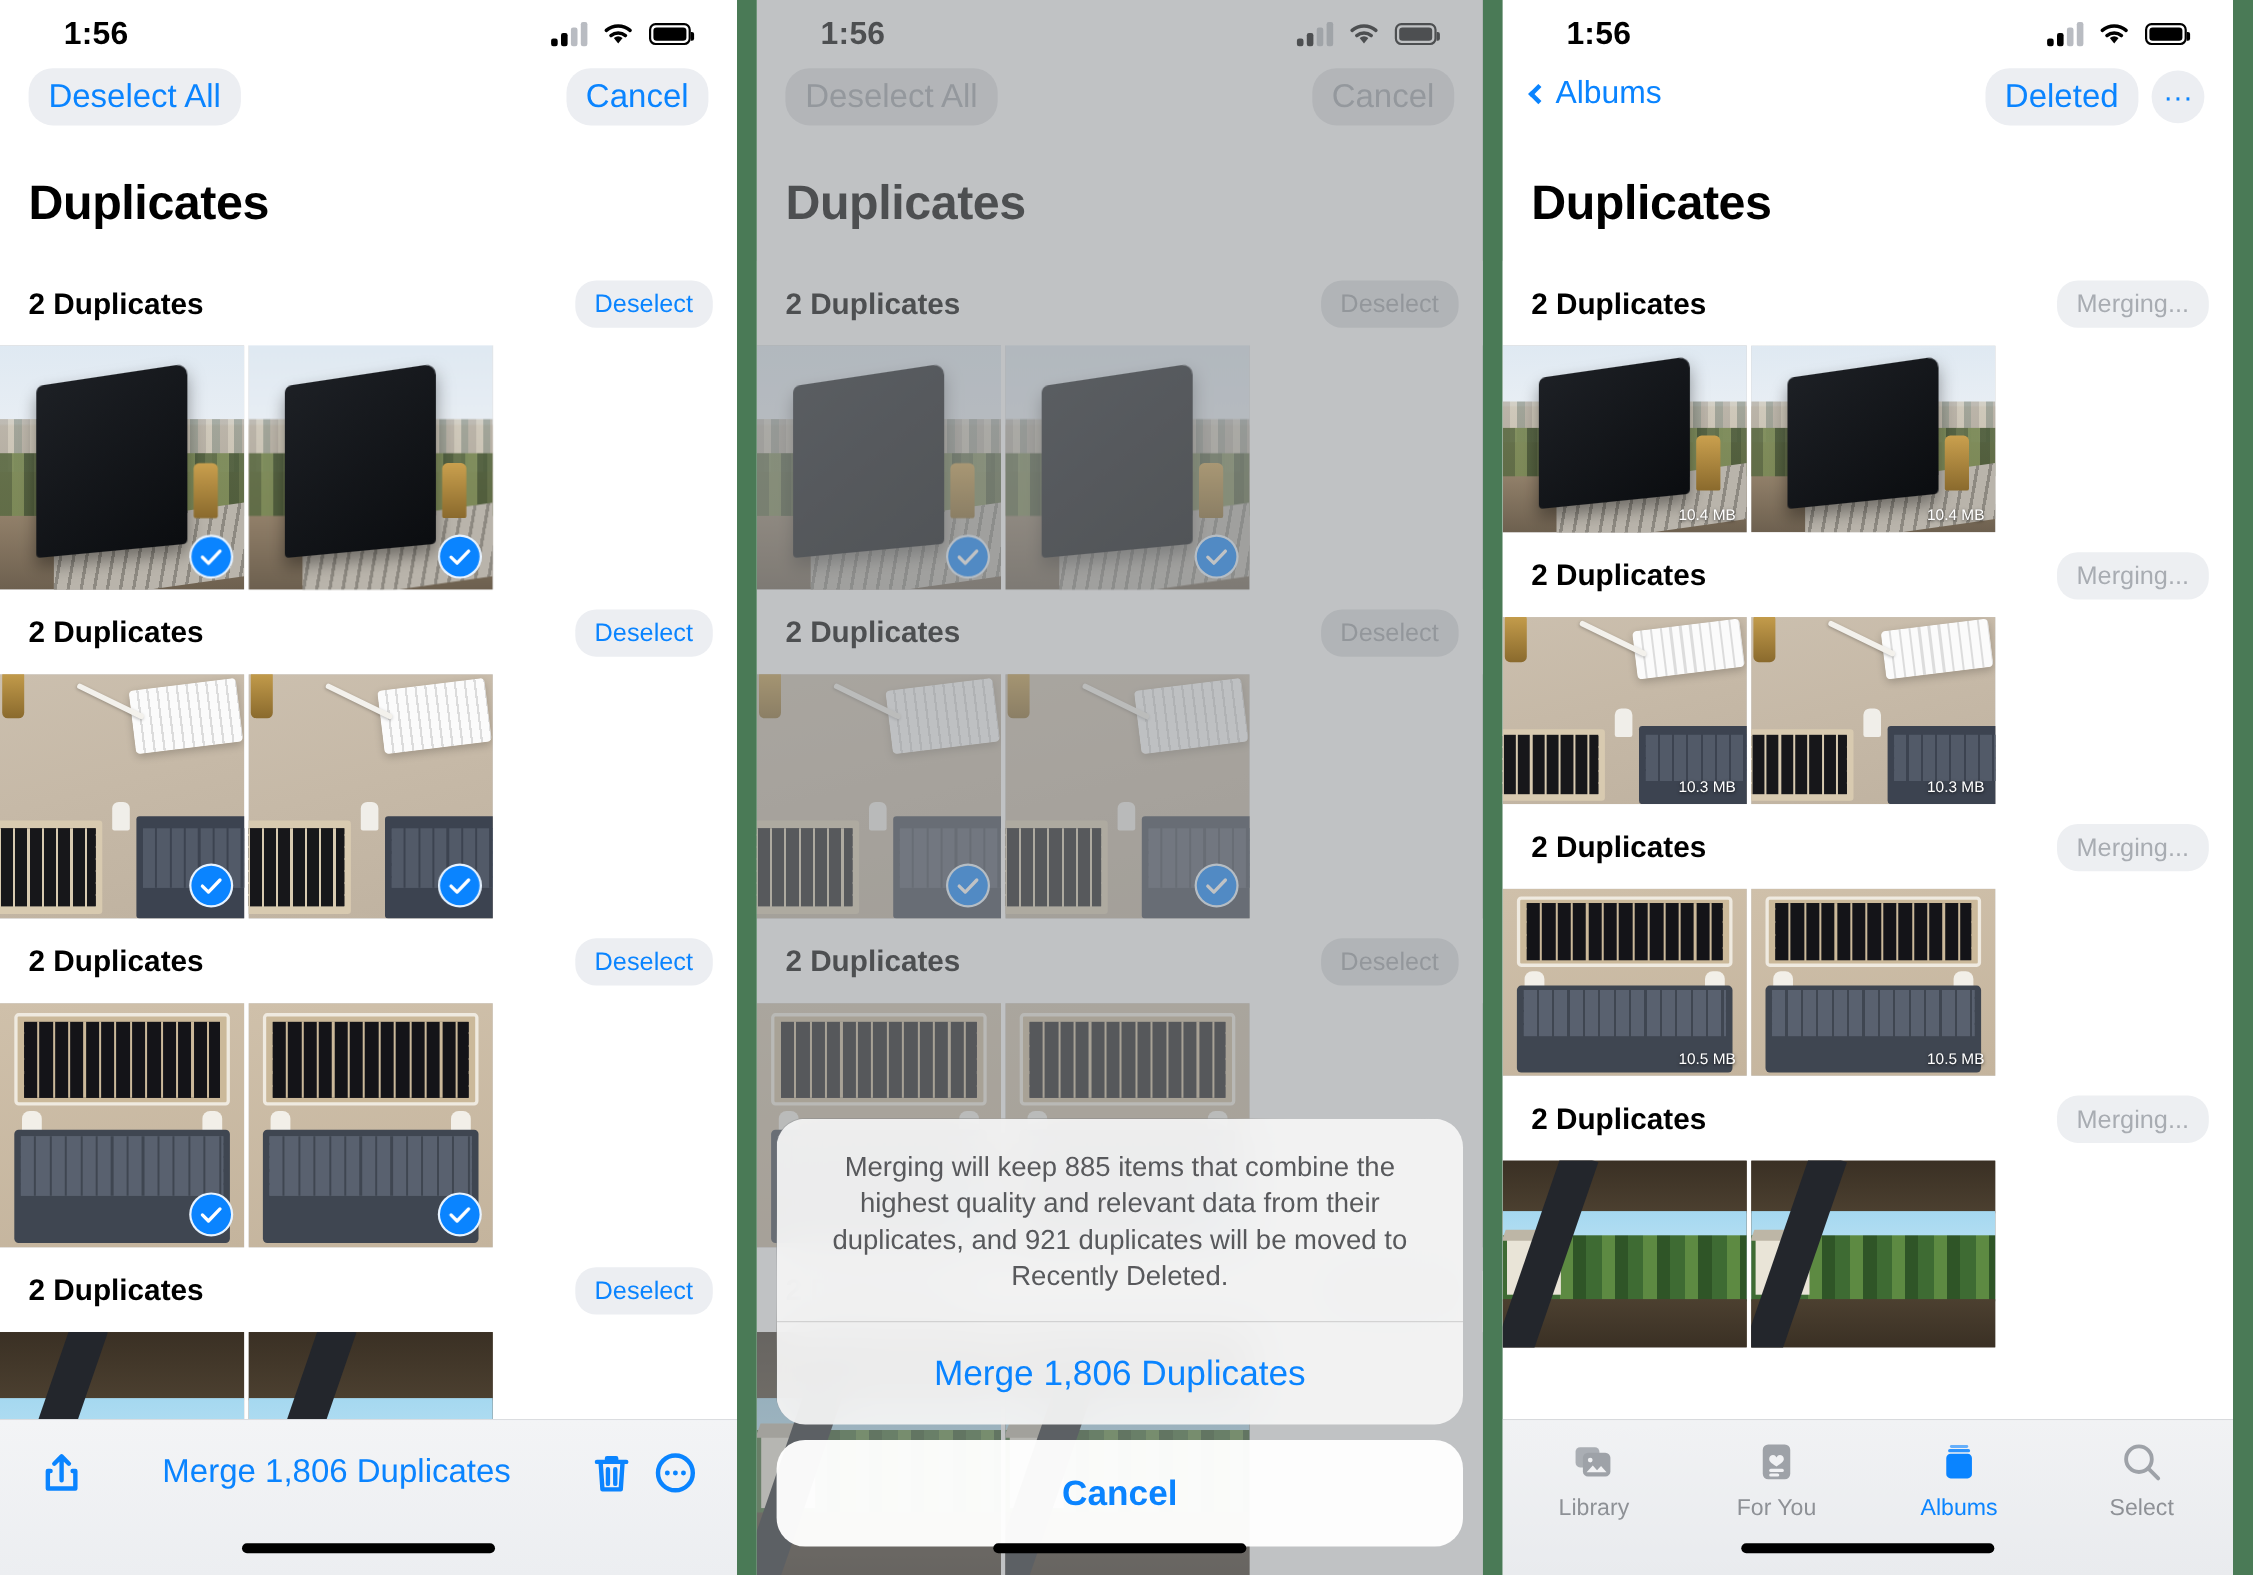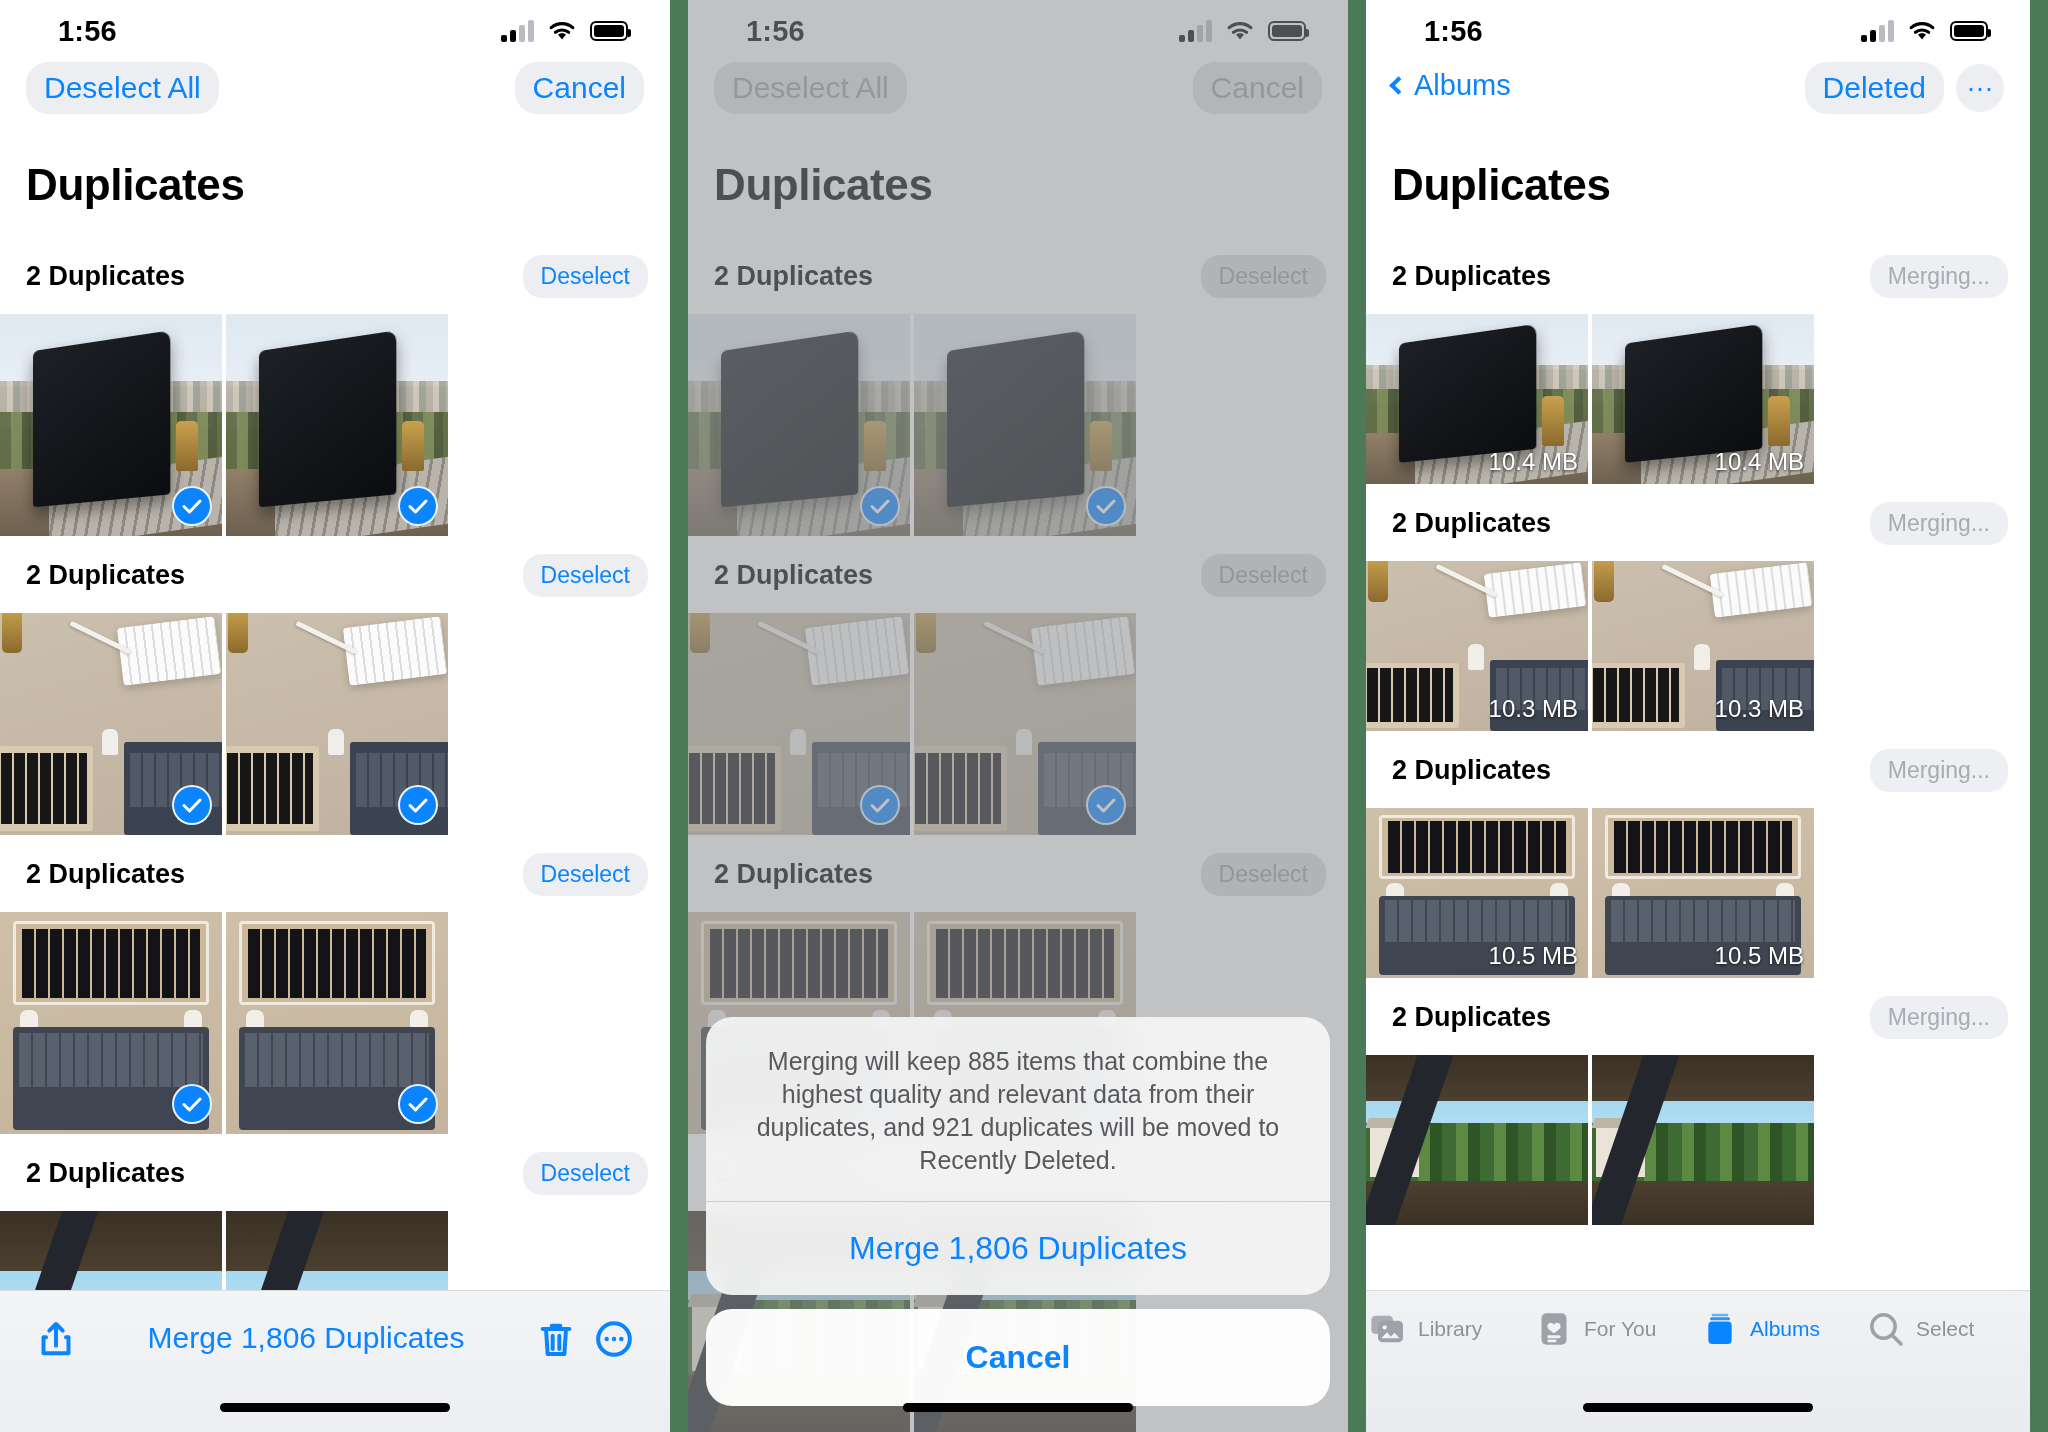--- a/index.html
+++ b/index.html
@@ -88,21 +88,21 @@
   .thumb.tall { height: 222px; }
   .thumb .check {
     position:absolute; right: 10px; bottom: 10px;
     width: 40px; height: 40px; border-radius:50%;
     background:#0a84ff; border: 2px solid rgba(255,255,255,.9);
     display:flex; align-items:center; justify-content:center;
   }
   .thumb .check svg { width: 24px; height: 24px; }
   .thumb .size {
     position:absolute; right: 10px; bottom: 8px;
-    font-size: 24px; color:#fff; font-weight:500;
+    font-size: 14px; color:#fff; font-weight:500;
     text-shadow: 0 1px 3px rgba(0,0,0,.7);
   }
 
   
   .ph { position:absolute; inset:0; }
   
   .phA { background: linear-gradient(#dfe9f2 0%, #e8eef4 32%, #cfc0ac 33%, #9d8a72 60%, #6d604f 100%); }
   .phA .city { position:absolute; left:0; right:0; top:30%; height:22%;
     background: repeating-linear-gradient(90deg,#b7b2a8 0 7px,#cfcabd 7px 13px,#9aa096 13px 20px);
     opacity:.85; }
@@ -188,21 +188,21 @@
   .homebar { position:absolute; left:50%; transform:translateX(-50%); bottom:20px;
     width: 230px; height: 9px; background:#000; border-radius:6px;}
 
   
   .tabbar {
     position:absolute; left:0; right:0; bottom:0; height:142px;
     background: linear-gradient(#f1f2f4,#e9ebee);
     border-top: 1px solid rgba(0,0,0,.07);
     display:flex; align-items:flex-start; padding-top:16px;
   }
-  .tab { flex:1; display:flex; flex-direction:row; align-items:center; gap:8px; }
+  .tab { flex:1; display:flex; flex-direction:column; align-items:center; gap:8px; }
   .tab .ticon { width:44px; height:44px; display:flex; align-items:center; justify-content:center; }
   .tab .ticon svg { width:40px; height:40px; }
   .tab .tl { font-size:21px; color:#8e9196; }
   .tab.active .tl { color:#0a84ff; }
 
   
   .dimmer { position:absolute; inset:0; background: rgba(140,143,148,.55); }
   .sheet-wrap { position:absolute; left:18px; right:18px; bottom:26px; }
   .sheet {
     background: rgba(245,245,245,.93);

